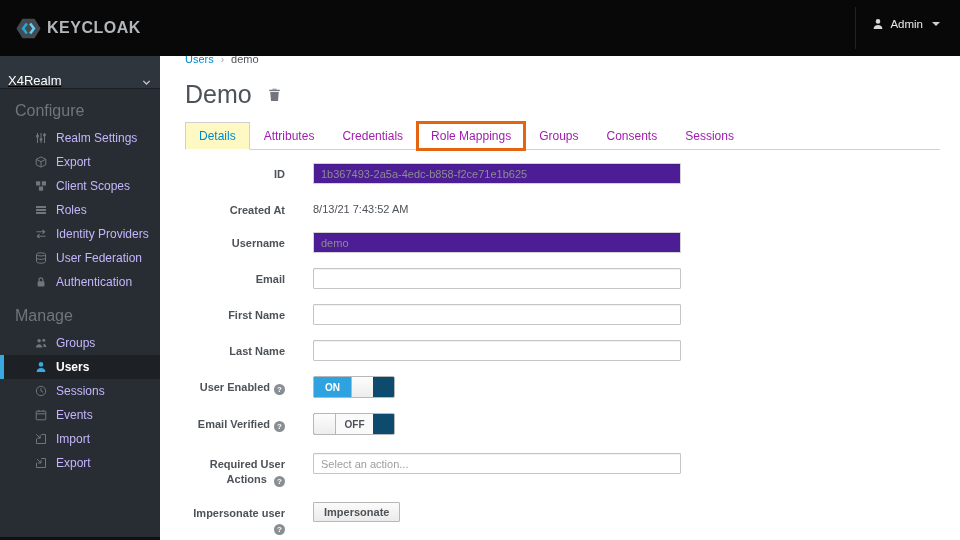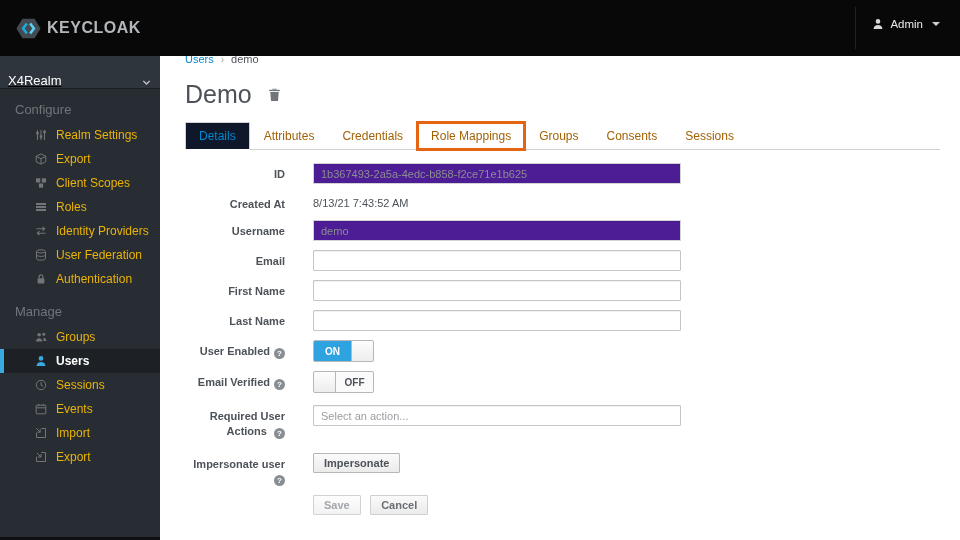--- a/index.html
+++ b/index.html
@@ -16,64 +16,64 @@
   .nav-user span{color:#e8e8e8;font-size:11.5px;}
   .caret{width:0;height:0;border-left:4px solid transparent;border-right:4px solid transparent;
     border-top:4px solid #cfcfcf;margin-left:3px;}
 
   
   .sidebar{position:absolute;left:0;top:42px;width:160px;height:495px;background:#282d33;}
   .sidebar-bottom{position:absolute;left:0;top:537px;width:160px;height:3px;background:#0e1013;}
   .realm{height:47px;background:#2e353c;border-bottom:1px solid #1b1f23;display:flex;
     align-items:flex-end;justify-content:space-between;padding:0 8px;cursor:pointer;text-decoration:underline;}
   .realm span{color:#fff;font-size:13px;}
-  .nav-section-label{color:#70757b;font-size:13px;padding:13px 0 6px 15px;}
+  .nav-section-label{color:#70757b;font-size:16px;padding:13px 0 6px 15px;}
   .nav-item{display:flex;align-items:center;height:24px;padding-left:30px;gap:9px;
-    color:#eab308;font-size:12px;cursor:pointer;border-left:4px solid transparent;}
+    color:#c4b5fd;font-size:12px;cursor:pointer;border-left:4px solid transparent;}
   .nav-item .ico{color:#72767b;display:flex;width:13px;justify-content:center;}
   .nav-item.active{background:#1d2125;border-left:4px solid #39a9e0;color:#fff;font-weight:bold;}
   .nav-item.active .ico{color:#39a9e0;}
 
   
   .content{position:absolute;left:160px;top:42px;width:800px;height:498px;background:#fff;
     padding:11px 20px 0 25px;}
   .breadcrumb{font-size:11px;display:flex;align-items:center;gap:7px;}
   .breadcrumb .bc-link{color:#0088ce;cursor:pointer;}
   .breadcrumb .bc-sep{color:#9da1a5;font-size:10px;}
   .breadcrumb .bc-cur{color:#4d5258;}
   .title-row{margin-top:15px;display:flex;align-items:center;gap:15px;}
   .page-title{font-size:25px;color:#4d5258;font-weight:400;}
   .trash-btn{color:#72767b;cursor:pointer;display:flex;align-items:center;}
 
   
   .tabs{margin-top:13px;display:flex;border-bottom:1px solid #d1d1d1;}
-  .tab{padding:6px 13px;font-size:12px;color:#a16207;cursor:pointer;position:relative;
+  .tab{padding:6px 13px;font-size:12px;color:#a21caf;cursor:pointer;position:relative;
     border:1px solid transparent;margin-bottom:-1px;}
-  .tab.active{background:#0f172a;border-color:#d1d1d1;border-bottom-color:#fff;color:#0088ce;}
+  .tab.active{background:#fef9c3;border-color:#d1d1d1;border-bottom-color:#fff;color:#0088ce;}
   .tab.highlight{outline:3px solid #e5640f;outline-offset:-2px;}
 
   
   .form{margin-top:13px;}
-  .field{display:flex;margin-bottom:9px;}
+  .field{display:flex;margin-bottom:15px;}
   .f-label{width:100px;margin-right:28px;text-align:right;font-size:11px;font-weight:bold;
     color:#4d5258;padding-top:4px;line-height:1.3;}
   .f-control{width:368px;}
   input.txt{width:368px;height:21px;border:1px solid #c5c5c5;border-radius:1px;
     padding:2px 7px;font-size:11px;color:#4d5258;outline:none;
     box-shadow:inset 0 1px 1px rgba(0,0,0,.06);font-family:inherit;}
   input.txt:disabled{background:#4c1d95;color:#8b8d8f;border-color:#d3d3d3;}
   input.txt::placeholder{color:#9a9ea2;}
   .static-val{font-size:11px;color:#4d5258;padding-top:4px;}
   .help{display:inline-block;width:11px;height:11px;border-radius:50%;background:#898e93;
     color:#fff;font-size:8px;line-height:11px;text-align:center;font-weight:bold;
     margin-left:4px;vertical-align:-1px;}
 
   
-  .switch{display:inline-flex;width:61px;height:22px;border:1px solid #b7b7b7;border-radius:2px;
-    overflow:hidden;cursor:pointer;background:#fde047;}
+  .switch{display:inline-flex;width:82px;height:22px;border:1px solid #b7b7b7;border-radius:2px;
+    overflow:hidden;cursor:pointer;background:#0c4a6e;}
   .sw-on-label{width:37px;background:#2ea3e0;color:#fff;font-size:10px;font-weight:bold;
     display:flex;align-items:center;justify-content:center;}
   .sw-off-label{width:37px;background:#fafafa;color:#4d5258;font-size:10px;font-weight:bold;
     display:flex;align-items:center;justify-content:center;}
   .sw-handle{width:22px;background:linear-gradient(#fdfdfd,#ededed);}
   .switch.on .sw-handle{border-left:1px solid #b7b7b7;}
   .switch.off .sw-handle{border-right:1px solid #b7b7b7;}
 
   
   .btn{display:inline-block;font-size:11px;font-weight:bold;color:#4d5258;

